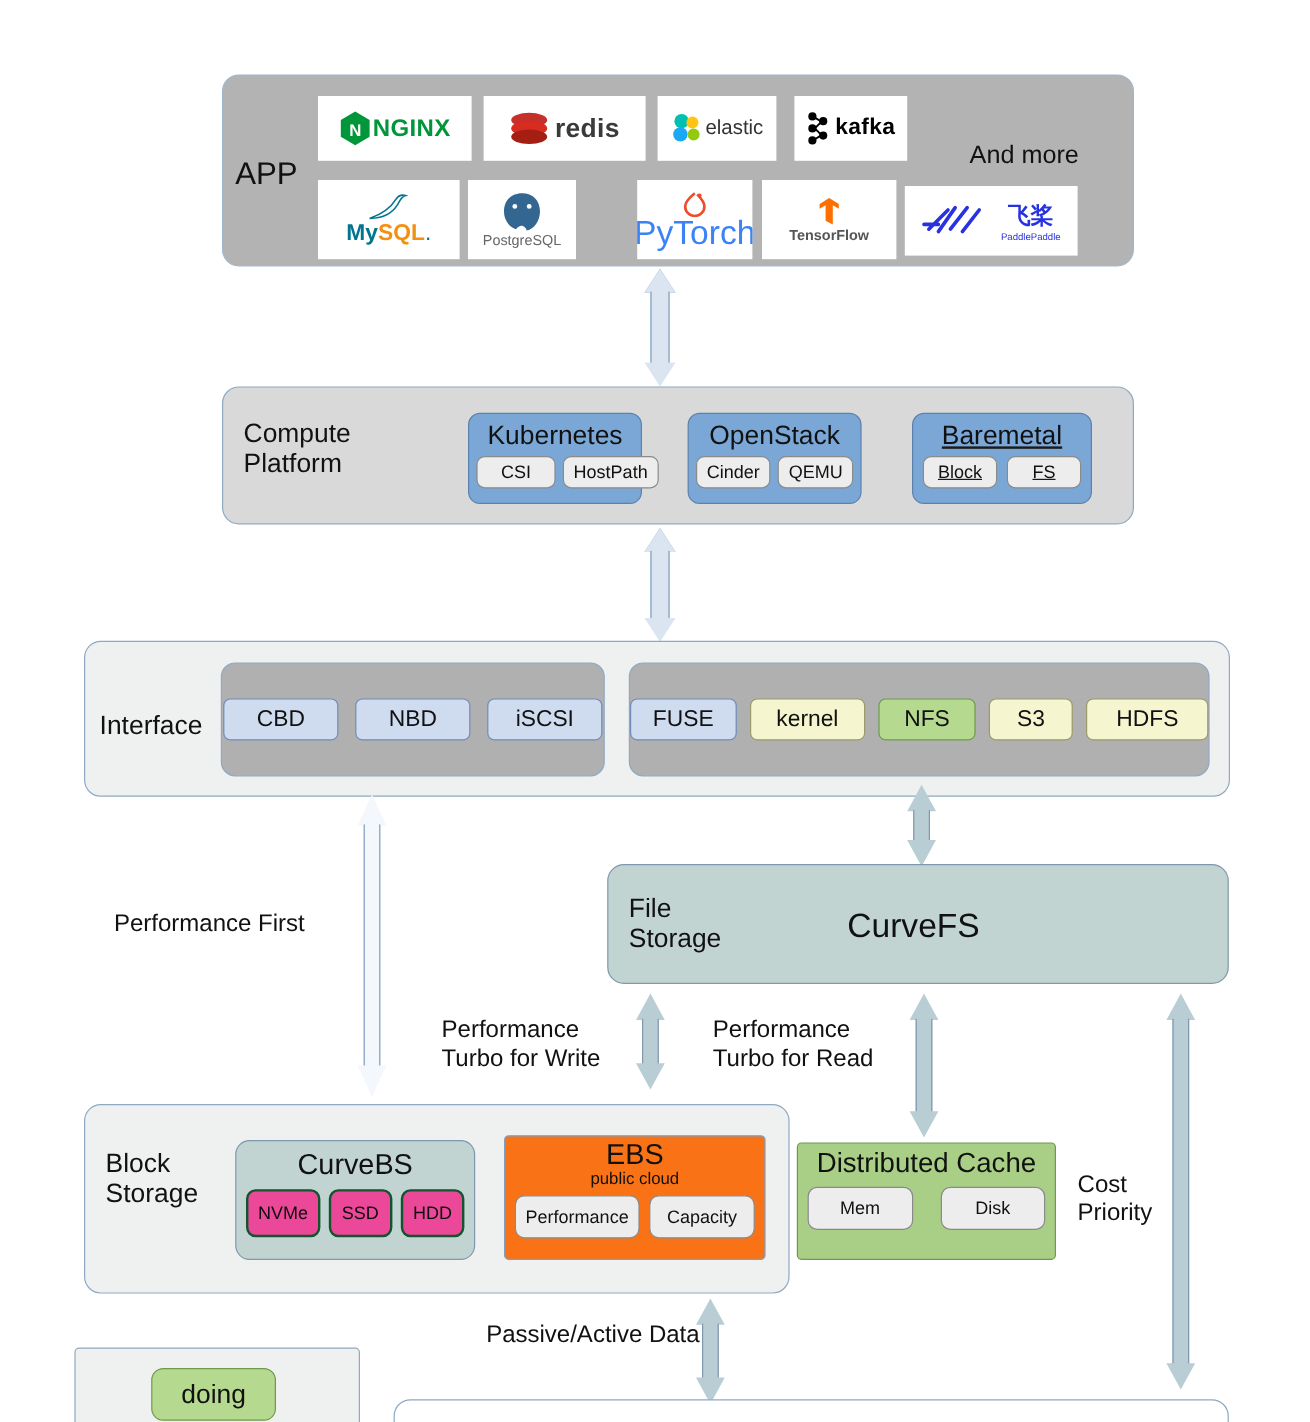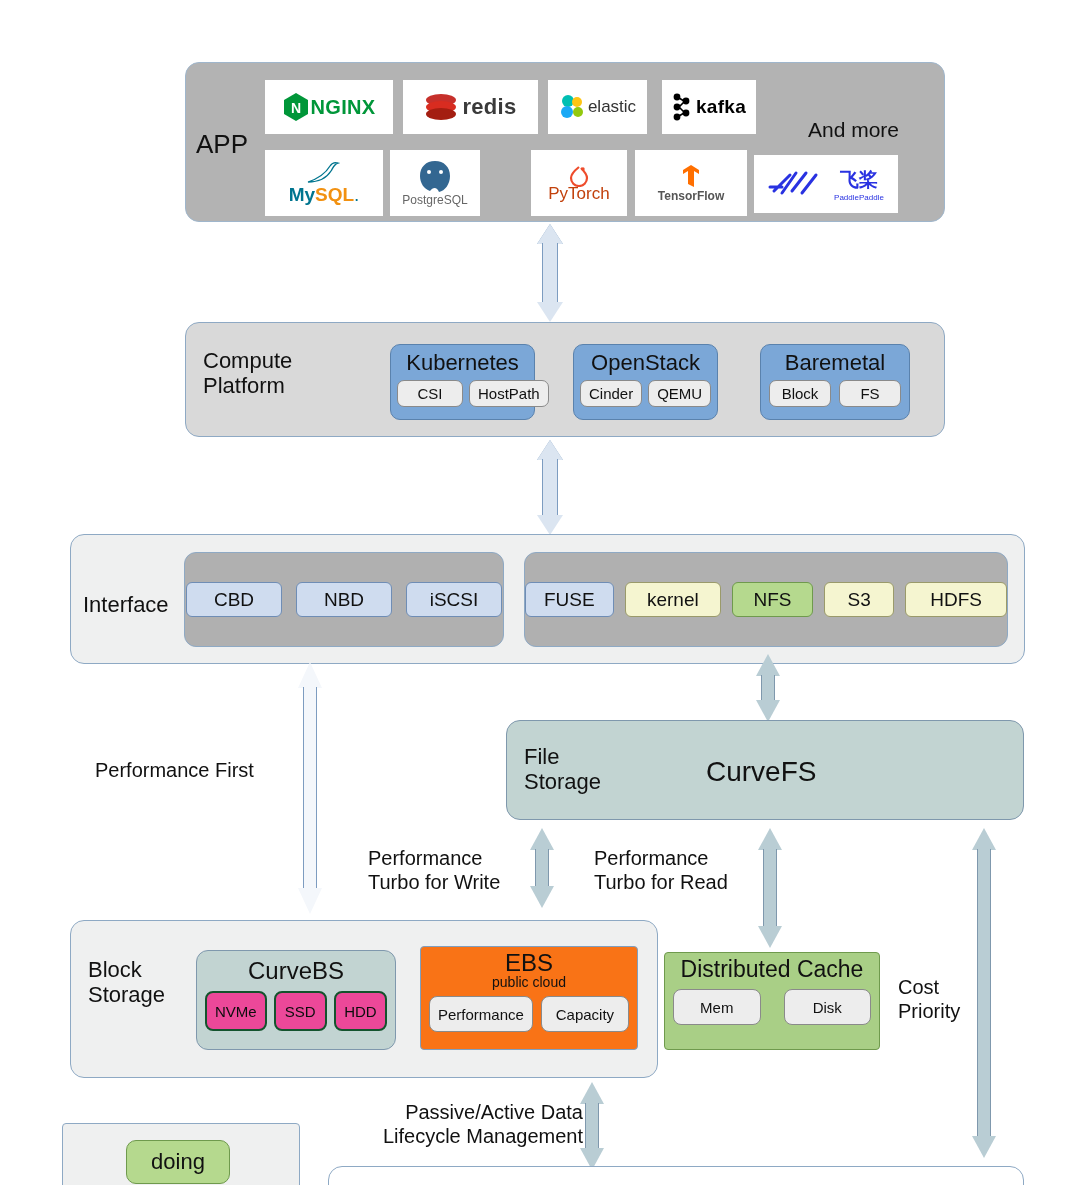--- a/index.html
+++ b/index.html
@@ -123,21 +123,21 @@
       <circle cx="26" cy="13" r="2" fill="#fff"></circle>
   </svg>
   <span style="color:#666;font-size:12px;margin-top:-2px;">PostgreSQL</span>
 </div>
 
 <div class="abs logo" style="left:531px;top:150px;width:96px;height:66px;flex-direction:column;">
   <svg width="24" height="24" viewBox="0 0 24 24">
     <path d="M12 4 C7 8 4 11 4 15 A8 8 0 0 0 20 15 C20 11 17 8 14 5" fill="none" stroke="#ee4c2c" stroke-width="2.2"></path>
     <circle cx="16" cy="6" r="1.7" fill="#ee4c2c"></circle>
   </svg>
-  <span style="color:#c2410c;font-size:17px;margin-top:-3px;">PyTorch</span>
+  <span style="color:#3b82f6;font-size:28px;margin-top:-3px;">PyTorch</span>
 </div>
 
 <div class="abs logo" style="left:635px;top:150px;width:112px;height:66px;flex-direction:column;">
   <svg width="20" height="26" viewBox="0 0 20 26">
     <polygon points="10,2 18,7 18,11 13,8 13,24 7,21 7,8 2,11 2,7" fill="#ff6f00"></polygon>
   </svg>
   <span style="color:#555;font-size:12px;font-weight:bold;">TensorFlow</span>
 </div>
 
 <div class="abs logo" style="left:754px;top:155px;width:144px;height:58px;">
@@ -172,21 +172,21 @@
 </div>
 
 <div class="abs panel" style="left:573px;top:344px;width:145px;height:76px;background:#7ba7d7;border:1px solid #5a82ad;border-radius:10px;">
   <div style="text-align:center;font-size:22px;color:#111;padding-top:5px;">OpenStack</div>
   <div style="display:flex;gap:6px;padding:4px 6px 0 6px;">
     <div class="chip chip-gray" style="height:25px;flex:1;">Cinder</div>
     <div class="chip chip-gray" style="height:25px;flex:1;">QEMU</div>
   </div>
 </div>
 
-<div class="abs panel" style="left:760px;top:344px;width:150px;height:76px;background:#7ba7d7;border:1px solid #5a82ad;border-radius:10px;">
+<div class="abs panel" style="left:760px;top:344px;width:150px;height:76px;background:#7ba7d7;border:1px solid #5a82ad;border-radius:10px;text-decoration:underline;">
   <div style="text-align:center;font-size:22px;color:#111;padding-top:5px;">Baremetal</div>
   <div style="display:flex;gap:8px;padding:4px 8px 0 8px;">
     <div class="chip chip-gray" style="height:25px;flex:1;">Block</div>
     <div class="chip chip-gray" style="height:25px;flex:1;">FS</div>
   </div>
 </div>
 
 <div class="abs arrow a-blue" style="left:530px;top:440px;width:40px;height:95px;">
   <div class="head head-up" style="top:0;"></div>
   <div class="shaft" style="top:19px;height:57px;"></div>
@@ -305,19 +305,18 @@
 </div>
 
 <div class="abs arrow a-teal" style="left:572px;top:1082px;width:40px;height:88px;">
   <div class="head head-up" style="top:0;"></div>
   <div class="shaft" style="top:21px;height:46px;"></div>
   <div class="head head-dn" style="bottom:0;"></div>
 </div>
 
 <div class="abs flow-label" style="left:333px;top:1100px;width:250px;text-align:right;">
   <div>Passive/Active Data</div>
-  <div>Lifecycle Management</div>
 </div>
 
 <div class="abs panel panel-f0" style="left:62px;top:1123px;width:238px;height:80px;border-radius:4px;"></div>
 <div class="abs chip chip-greenlt" style="left:126px;top:1140px;width:104px;height:44px;font-size:22px;border-radius:10px;">doing</div>
 
 <div class="abs panel panel-f0" style="left:328px;top:1166px;width:696px;height:60px;border-radius:14px;background:#ffffff;border:1px solid #8ea9c4;"></div>
 
 </body></html>

